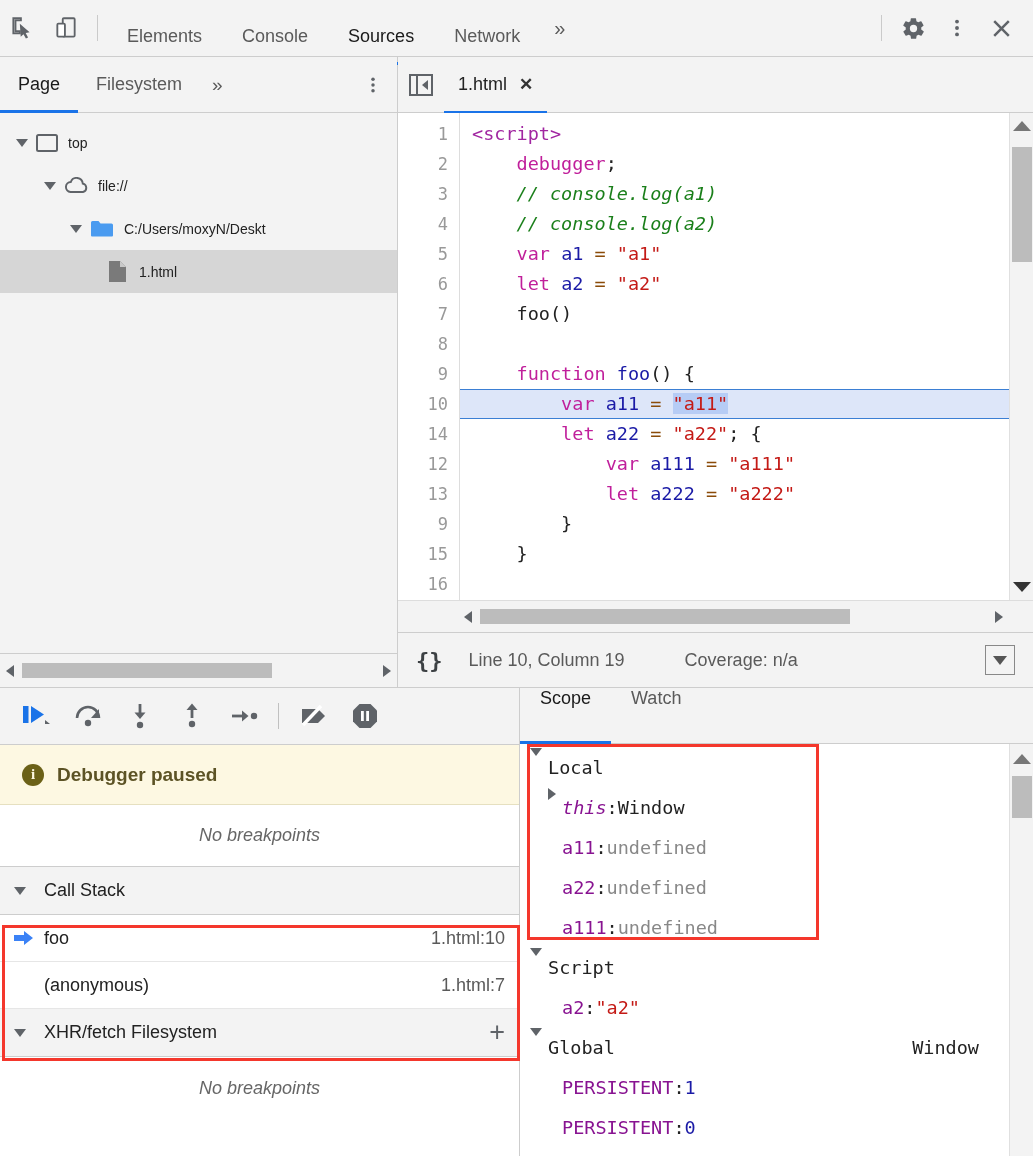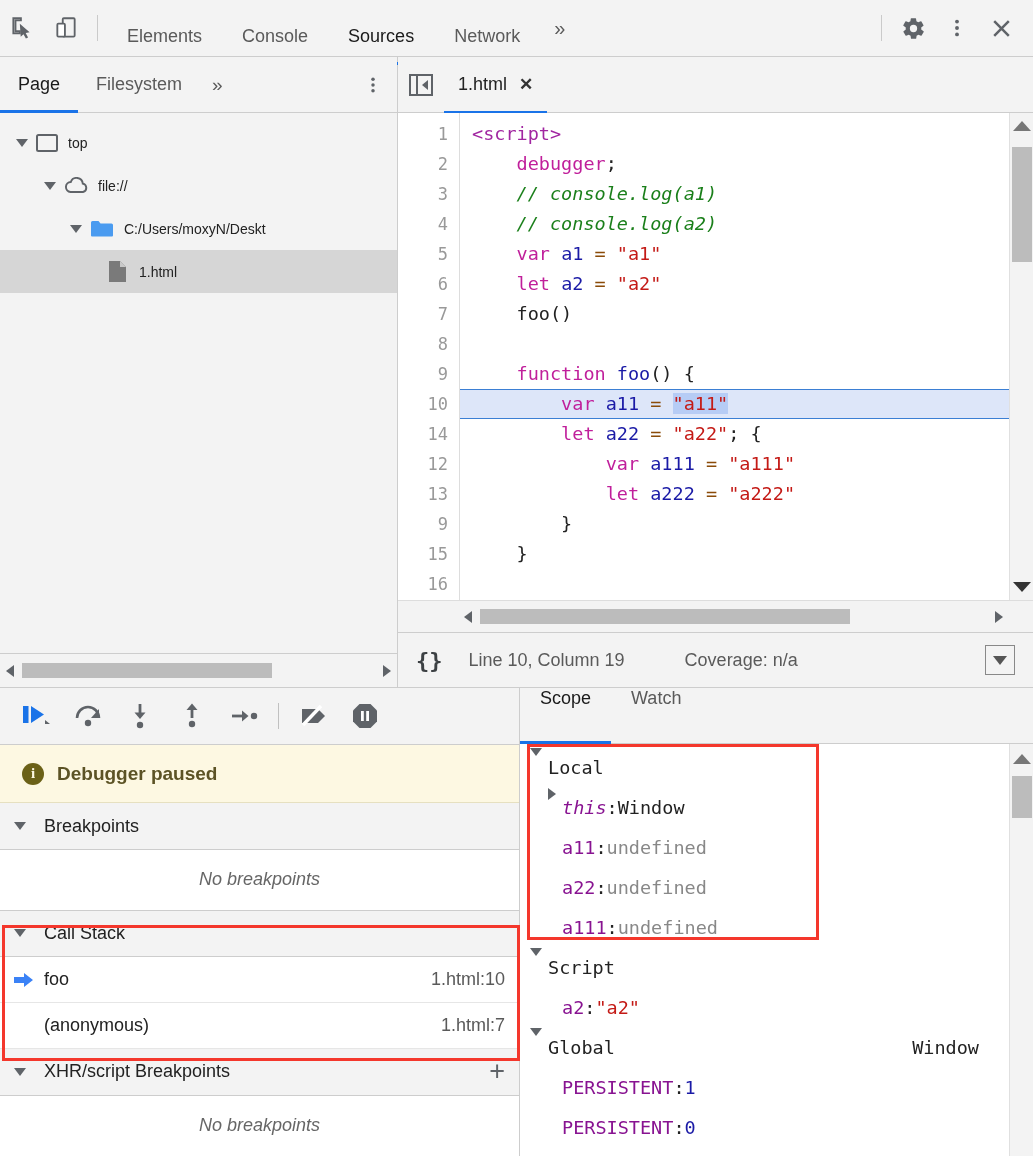--- a/index.html
+++ b/index.html
@@ -418,24 +418,20 @@
               <rect x="16.2" y="10" width="2.8" height="10" fill="#fff"></rect>
             </svg>
         </div>
       </div>
 
       <div class="paused-banner">
         <span class="info-badge">i</span>
         <span>Debugger paused</span>
       </div>
 
-      <div class="sec-hdr">
-        <span class="tri open"></span>
-        <span>Breakpoints</span>
-      </div>
       <div class="empty-msg">No breakpoints</div>
 
       <div class="sec-hdr">
         <span class="tri open"></span>
         <span>Call Stack</span>
       </div>
       <div class="cs-row">
         <span class="cs-arrow">
           <svg width="20" height="16" viewBox="0 0 20 16">
               <path d="M0 5h10V1l9 7-9 7v-4H0z" fill="#3b82f6"></path>
@@ -445,21 +441,21 @@
         <span class="loc">1.html:10</span>
       </div>
       <div class="cs-row">
         <span class="cs-arrow"></span>
         <span>(anonymous)</span>
         <span class="loc">1.html:7</span>
       </div>
 
       <div class="sec-hdr">
         <span class="tri open"></span>
-        <span>XHR/script Breakpoints</span>
+        <span>XHR/fetch Filesystem</span>
         <span class="plus">+</span>
       </div>
       <div class="empty-msg" style="border-bottom:none">No breakpoints</div>
     </div>
 
     <div class="scope">
       <div class="scope-tabs">
         <div class="stab active">
             <span>Scope</span>
           </div>

